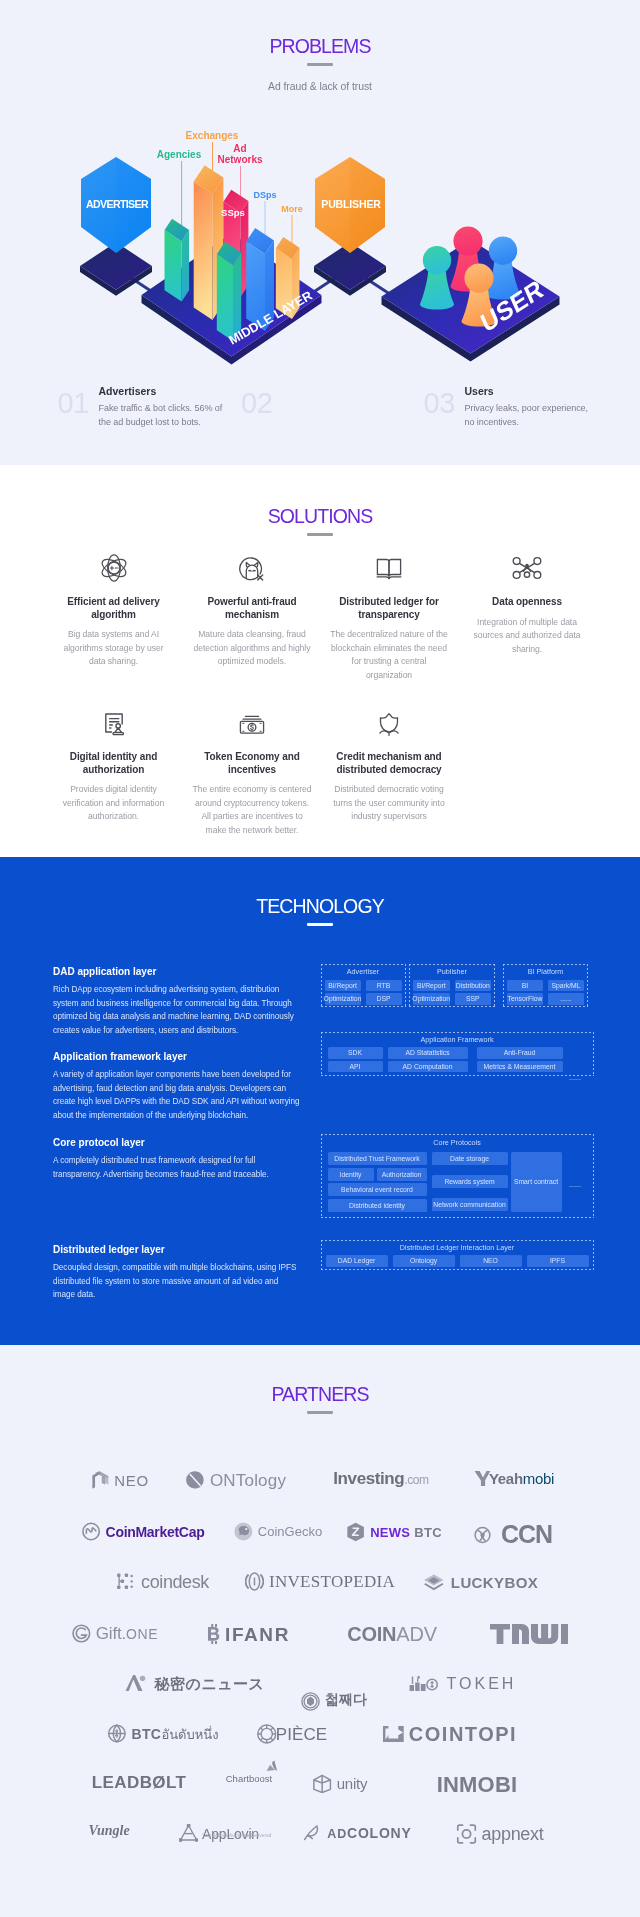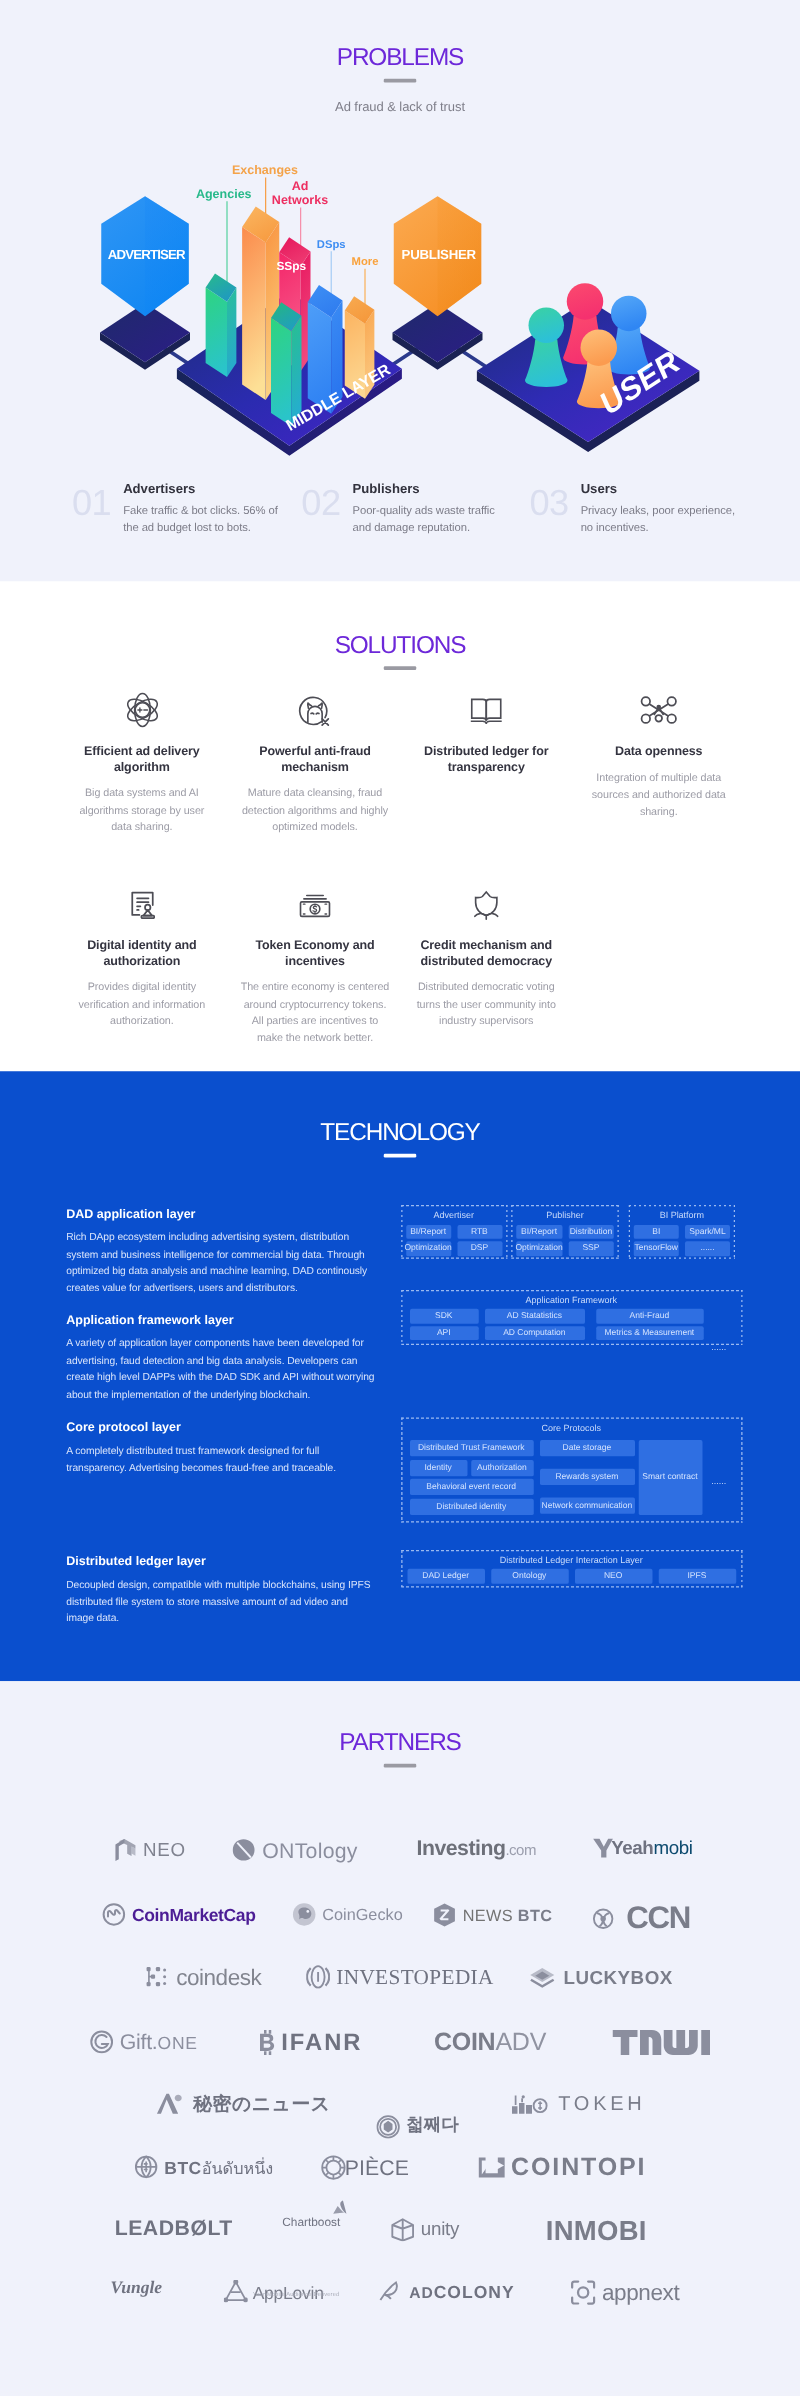--- a/index.html
+++ b/index.html
@@ -88,21 +88,21 @@
   .logo-applovin .lmark{margin-right:4px;margin-bottom:4px;}
   .logo-adcolony .ltext{font-size:14px;font-weight:bold;letter-spacing:0.8px;color:#6f7280;}
   .logo-appnext .ltext{font-size:18px;letter-spacing:-0.3px;color:#7a7d8a;}
   .logo-investing .lpart2{font-weight:400;font-size:12px;color:#9b9ead;}
   .logo-gift .lpart1{color:#8b8e9e;}
   .logo-gift .lpart2{font-size:14px;letter-spacing:0.6px;}
   .logo-coinadv .lpart1{font-weight:bold;}
   .logo-coinadv .lpart2{font-weight:400;color:#9093a1;}
   .logo-yeah .lpart1{font-weight:bold;}
   .logo-yeah .lpart2{font-weight:400;color:#0c4a6e;}
-  .logo-nbtc .lpart1{font-weight:400;color:#737373;}
+  .logo-nbtc .lpart1{font-weight:700;color:#6d28d9;}
   .logo-nbtc .lpart2{font-weight:bold;}
   .logo-btcg .lpart1{font-weight:bold;letter-spacing:0.4px;}
   .logo-btcg .lpart2{font-weight:400;font-size:13px;}
   .logo-adcolony .lpart1{font-weight:bold;font-size:12.5px;}
   .logo-adcolony .lpart2{font-weight:bold;}
 
 </style>
 </head>
 <body>
 
@@ -351,24 +351,20 @@
   <div class="p-cards">
       <div class="p-card" style="position: absolute; left: 57.5px; top: 0px; width: 175px;">
         <div class="p-num">01</div>
         <div class="p-body">
           <div class="p-h">Advertisers</div>
           <div class="p-t">Fake traffic &amp; bot clicks. 56% of the ad budget lost to bots.</div>
         </div>
       </div>
       <div class="p-card" style="position: absolute; left: 241px; top: 0px; width: 175px;">
         <div class="p-num">02</div>
-        <div class="p-body">
-          <div class="p-h">Publishers</div>
-          <div class="p-t">Poor-quality ads waste traffic and damage reputation.</div>
-        </div>
       </div>
       <div class="p-card" style="position: absolute; left: 423.5px; top: 0px; width: 175px;">
         <div class="p-num">03</div>
         <div class="p-body">
           <div class="p-h">Users</div>
           <div class="p-t">Privacy leaks, poor experience, no incentives.</div>
         </div>
       </div>
     </div>
 </section>
@@ -405,20 +401,21 @@
       </div>
       <div class="sol" style="width: 122px; left: 328px; top: 0px;">
         <div class="sol-ico">
           <svg viewBox="0 0 44 44" width="34" height="34" fill="none" stroke="#4d4d55" stroke-width="1.7">
             <path d="M7 11h11.5c2 0 3.5 1.2 3.5 2.6V33c0-1.4-1.5-2.6-3.5-2.6H7z"></path>
             <path d="M37 11H25.5c-2 0-3.5 1.2-3.5 2.6V33c0-1.4 1.5-2.6 3.5-2.6H37z"></path>
             <path d="M6 33.6h12.2c2 0 3.8 1.3 3.8 2.9 0-1.6 1.8-2.9 3.8-2.9H38"></path>
           </svg>
         </div>
         <div class="sol-h">Distributed ledger for transparency</div>
+        <div class="sol-t">The decentralized nature of the blockchain eliminates the need for trusting a central organization</div>
       </div>
       <div class="sol" style="width: 110px; left: 472px; top: 0px;">
         <div class="sol-ico">
           <svg viewBox="0 0 44 44" width="34" height="34" fill="none" stroke="#4d4d55" stroke-width="1.8">
             <circle cx="8.6" cy="13" r="4.4"></circle>
             <circle cx="35.4" cy="13" r="4.4"></circle>
             <circle cx="8.6" cy="31" r="4.4"></circle>
             <circle cx="35.4" cy="31" r="4.4"></circle>
             <circle cx="22" cy="30.6" r="3.4"></circle>
             <path d="M12.2 15.9 31.8 28.1M31.8 15.9 12.2 28.1"></path>

